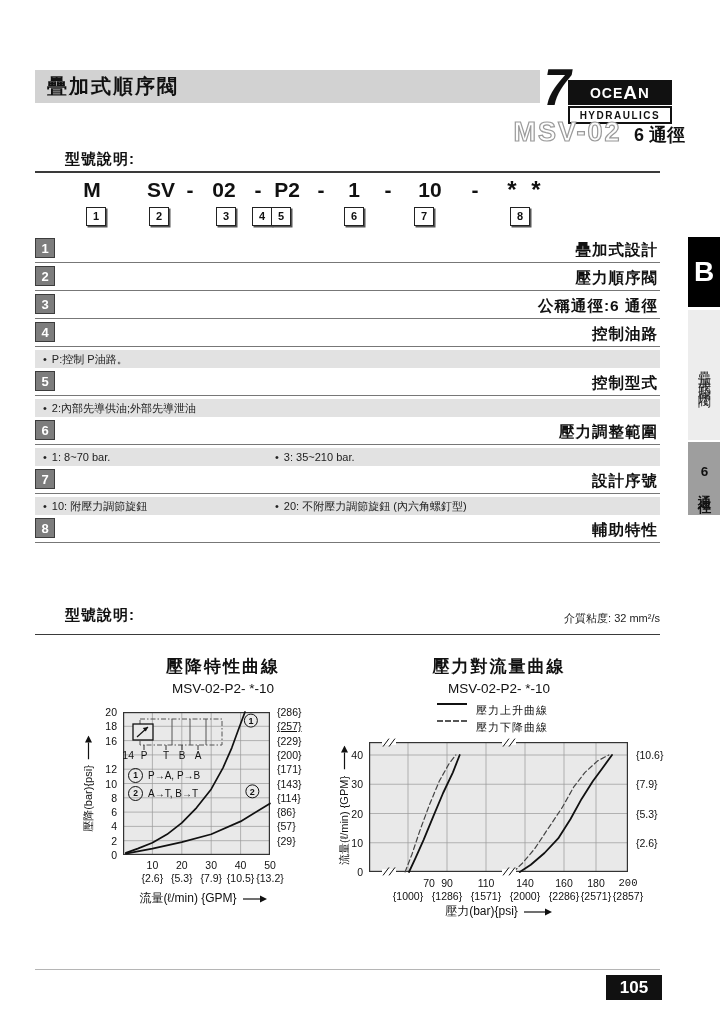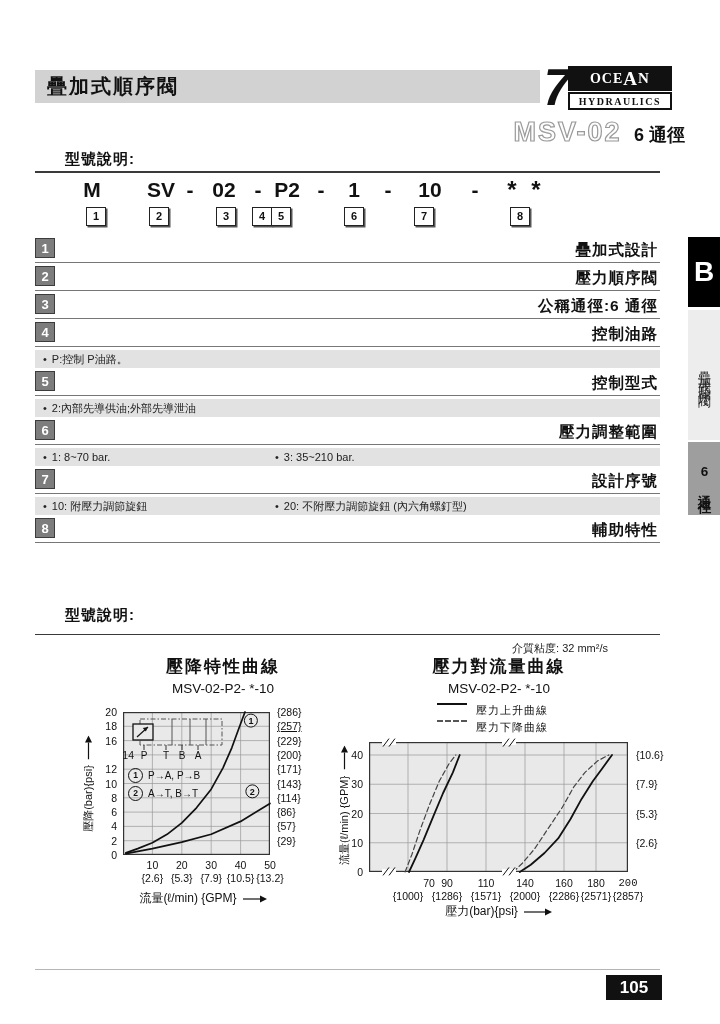--- a/index.html
+++ b/index.html
@@ -4,34 +4,34 @@
 <style>
   html,body{margin:0;padding:0;background:#fff;}
   #page{position:relative;width:720px;height:1024px;background:#fff;overflow:hidden;
         font-family:"Liberation Sans","DejaVu Sans",sans-serif;color:#111;}
 
   
   .title-bar{position:absolute;left:35px;top:70px;width:505px;height:33px;background:#d2d2d2;}
   .title-bar span{display:block;padding-left:12px;line-height:33px;font-size:20px;font-weight:bold;letter-spacing:2px;}
   .logo{position:absolute;left:543px;top:64px;width:146px;height:49px;display:flex;align-items:flex-start;}
   .logo-seven{font-size:52px;font-weight:900;line-height:46px;transform:skewX(-10deg);margin-right:-4px;z-index:2;}
-  .logo-col{display:flex;flex-direction:column;width:104px;margin-top:2px;font-family:Liberation Serif, serif;}
+  .logo-col{display:flex;flex-direction:column;width:104px;margin-top:16px;}
   .logo-ocean{background:#111;color:#fff;height:25px;display:flex;align-items:center;justify-content:center;font-weight:bold;letter-spacing:1px;}
   .logo-ocean .s1{font-size:14px;} .logo-ocean .s2{font-size:19px;} .logo-ocean .s3{font-size:15px;}
   .logo-hyd{border:2px solid #111;margin-top:1px;height:14px;display:flex;align-items:center;justify-content:center;
             font-size:10px;font-weight:bold;letter-spacing:1.5px;background:#fff;}
   .msv-line{position:absolute;left:300px;top:117px;width:385px;text-align:right;white-space:nowrap;}
   .msv-model{font-size:27px;font-weight:bold;letter-spacing:2px;color:#fdfdfd;-webkit-text-stroke:1.2px #9a9a9a;}
   .msv-size{font-size:18px;font-weight:bold;margin-left:8px;color:#111;}
 
   .heading{position:absolute;left:65px;font-size:15px;font-weight:bold;letter-spacing:1px;}
   .hline{position:absolute;left:35px;width:625px;height:0;}
   #hline1{top:171px;border-top:2px solid #3a3a3a;}
   #hline2{top:634px;border-top:1.5px solid #3a3a3a;}
-  .viscosity{position:absolute;left:460px;top:641px;width:200px;text-align:center;font-size:11px;color:#222;}
+  .viscosity{position:absolute;left:460px;top:611px;width:200px;text-align:right;font-size:11px;color:#222;}
 
   
   .mc{position:absolute;left:35px;top:178px;width:625px;height:50px;}
   .mc-part{position:absolute;top:0;transform:translateX(-50%);font-size:21px;font-weight:bold;white-space:nowrap;}
   .mc-part.ast{font-size:24px;letter-spacing:4px;top:-2px;}
   .mc-box{position:absolute;top:29px;transform:translateX(-50%);width:18px;height:17px;background:#fff;
           border:1px solid #222;box-shadow:1.5px 1.5px 0 #555;font-size:11px;font-weight:bold;
           text-align:center;line-height:17px;}
 
   

